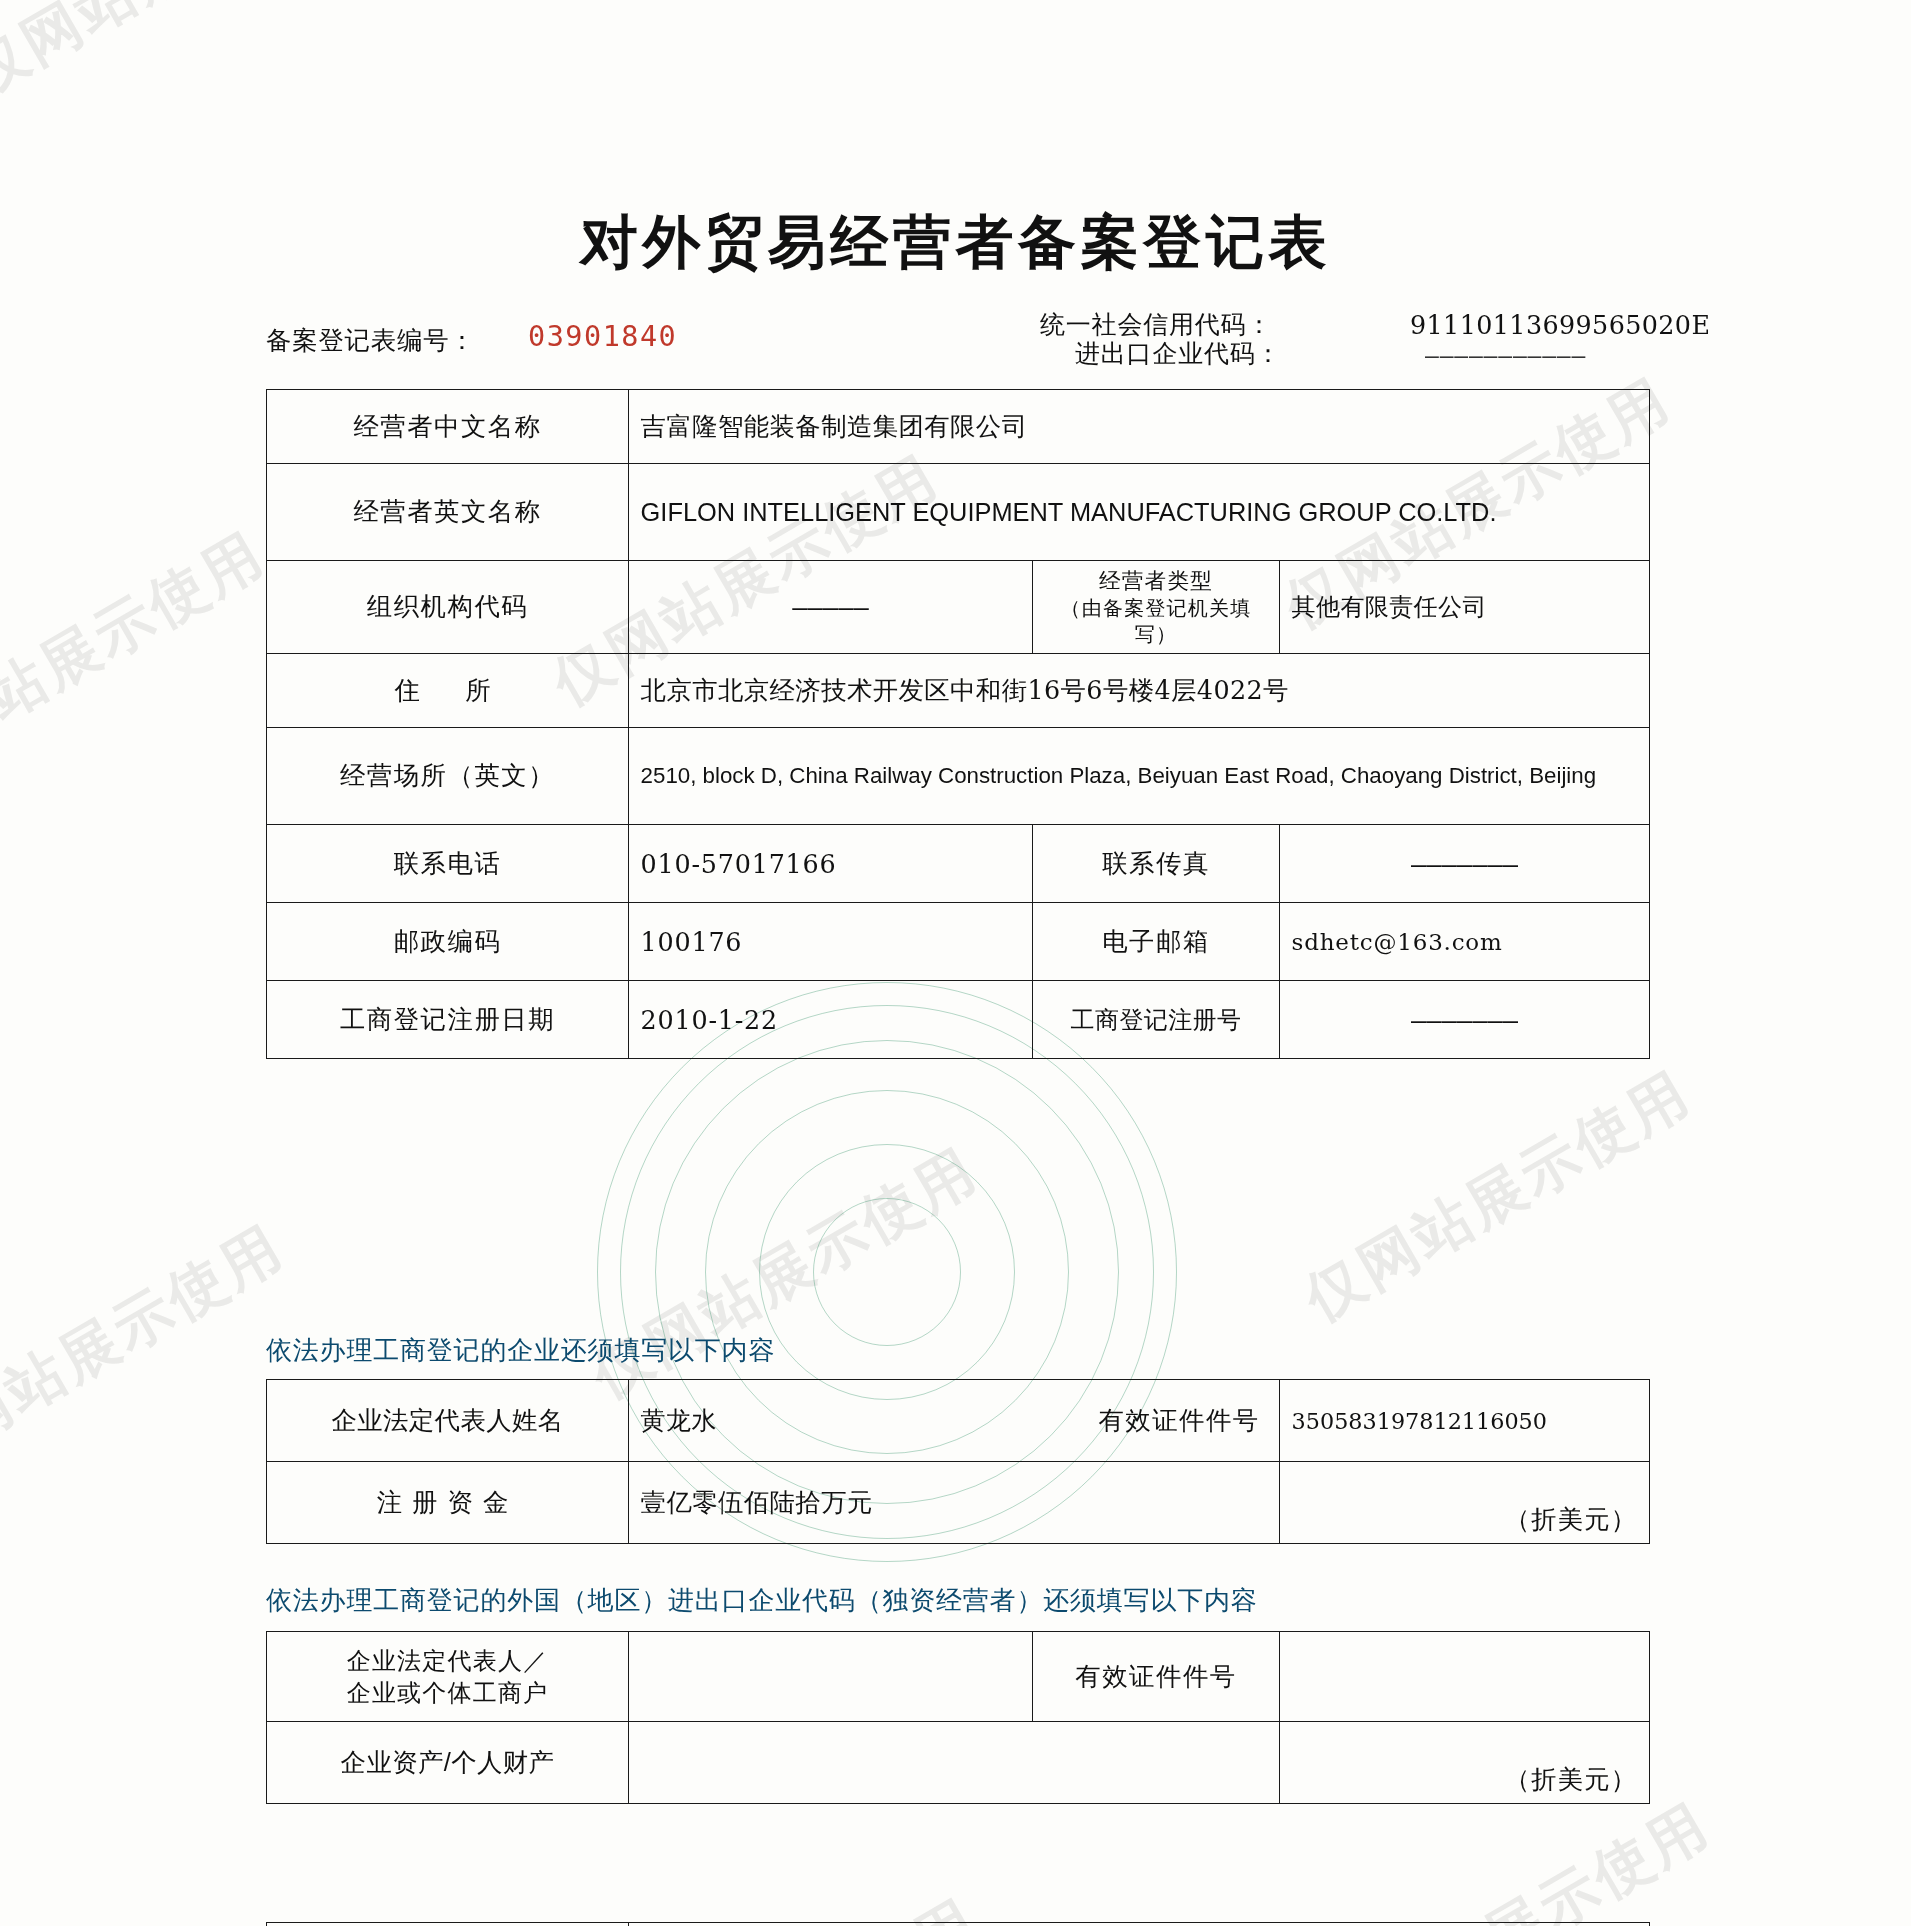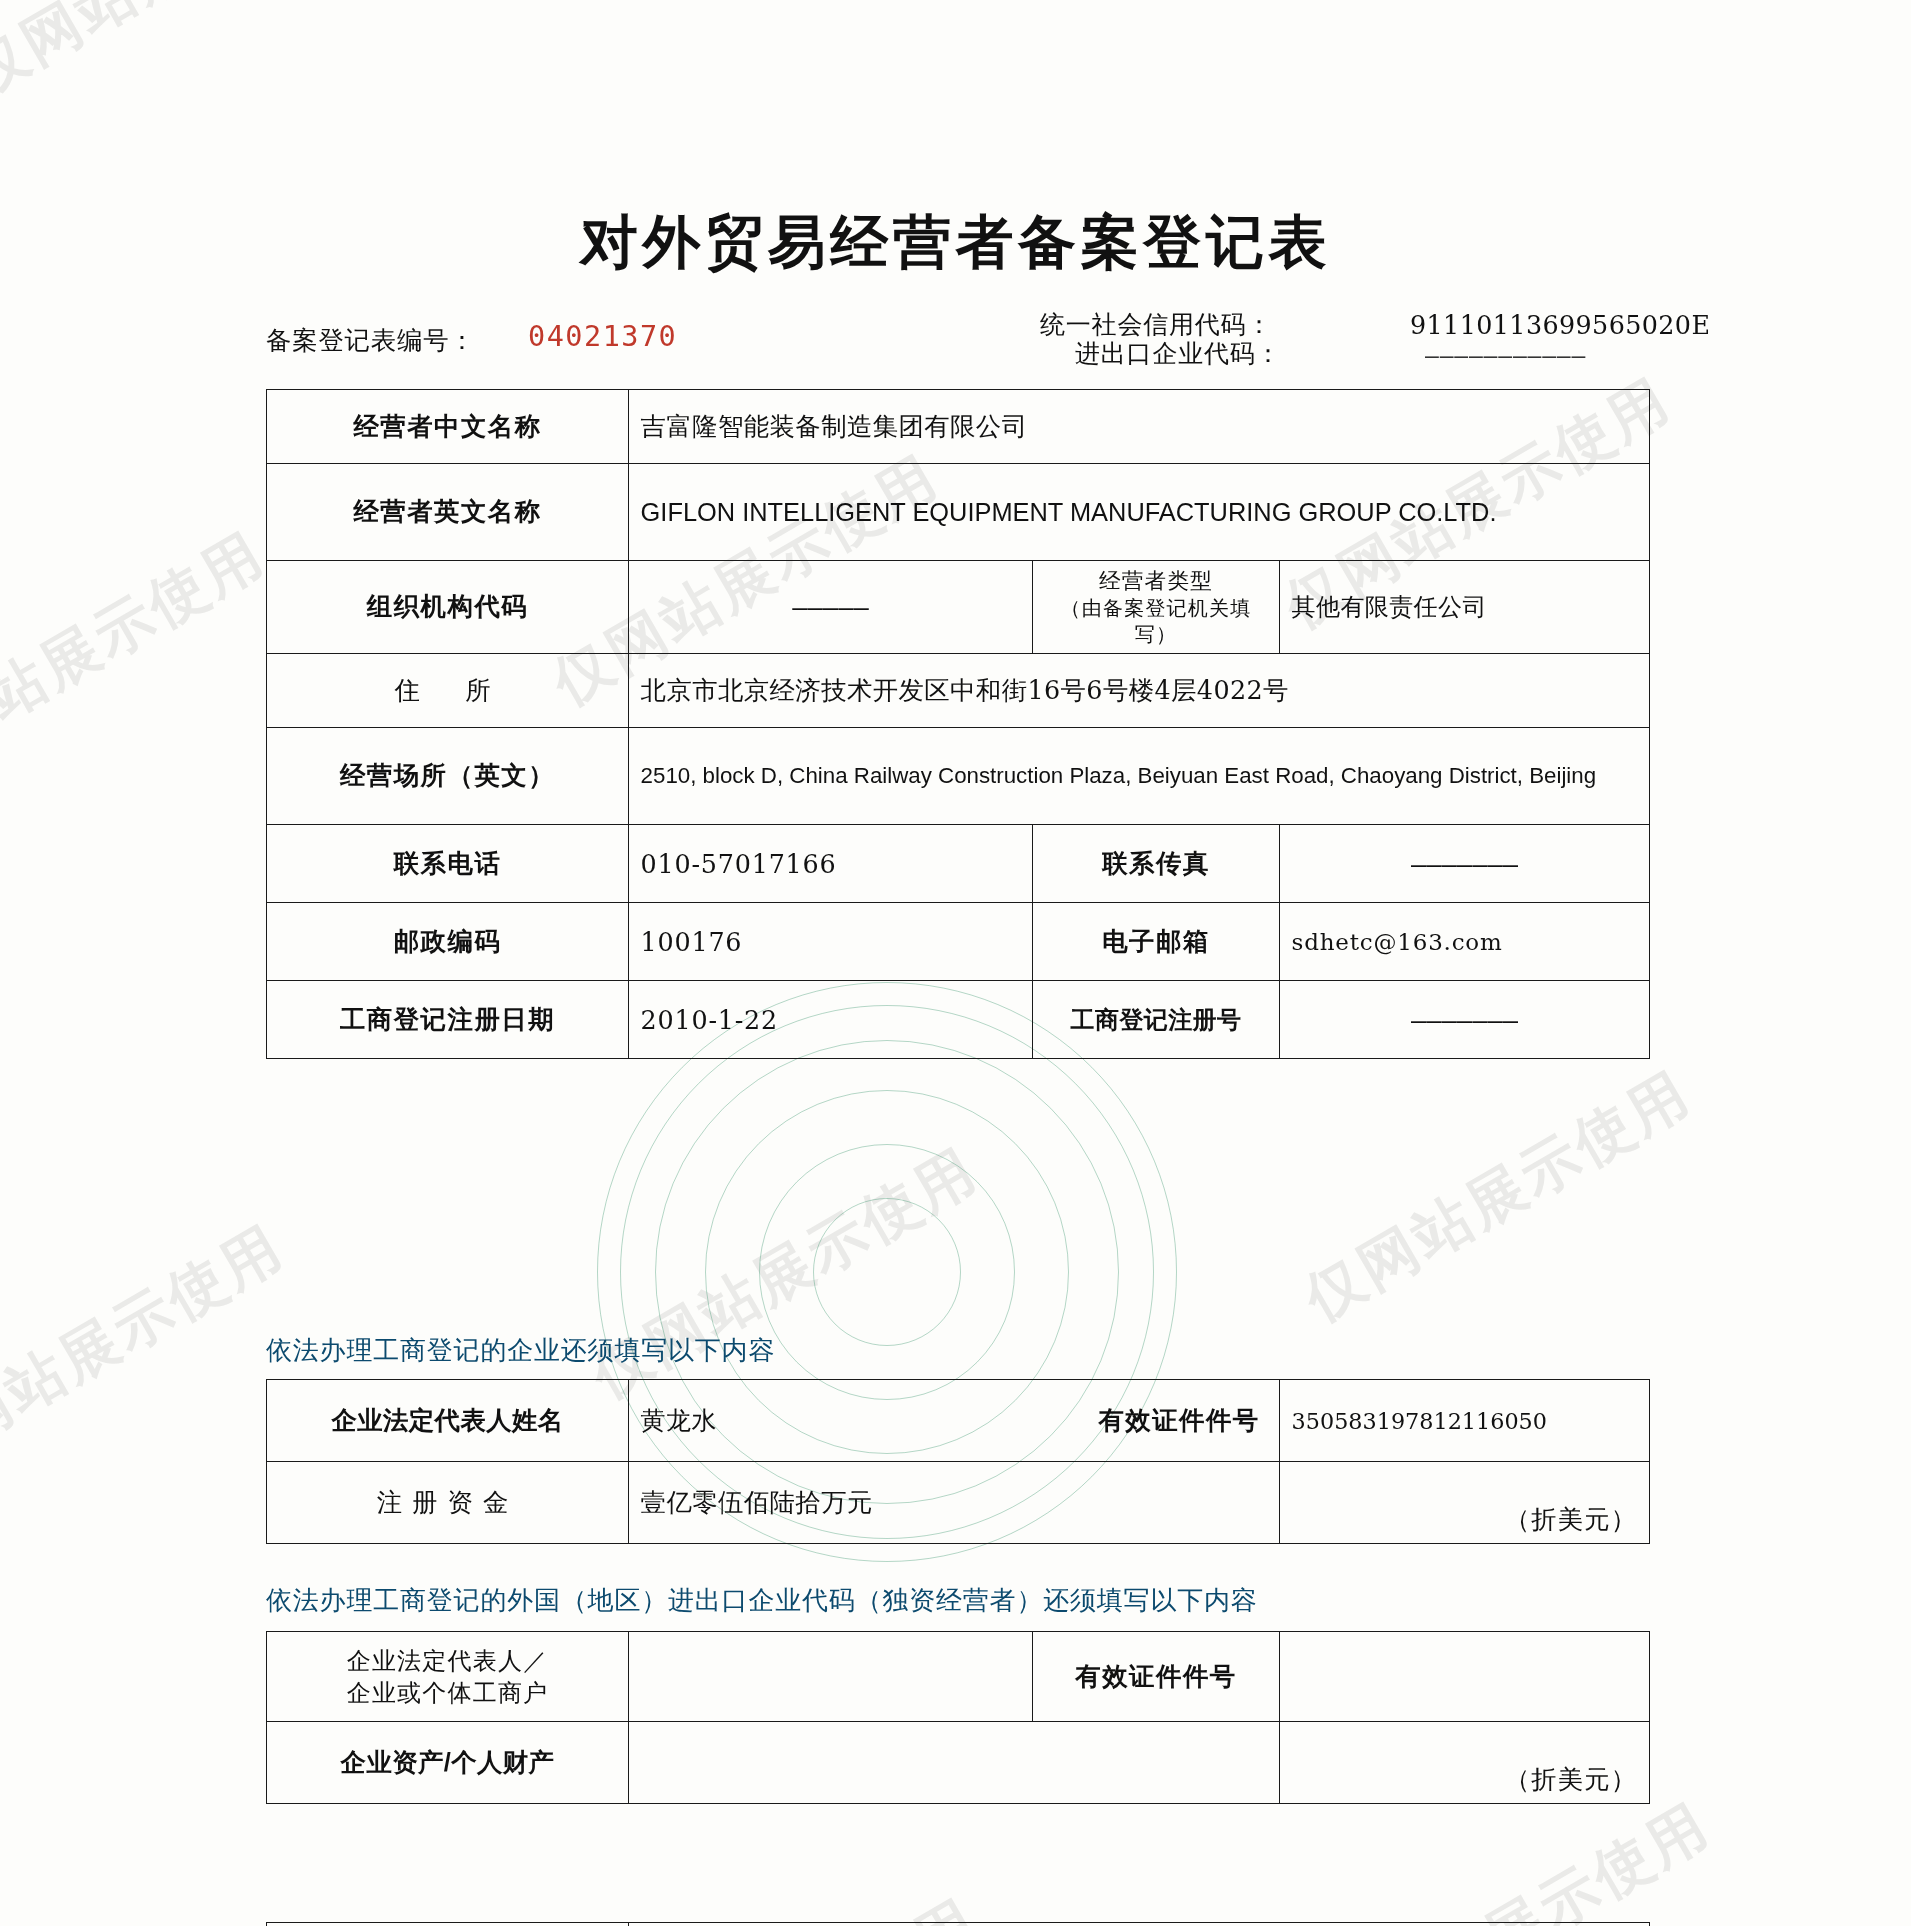--- a/index.html
+++ b/index.html
@@ -122,21 +122,20 @@
   .tbl td {
     border: 1.2px solid #1a1a1a;
     padding: 0 11.6px;
     font-size: 25.4px;
     color: #111;
     vertical-align: middle;
   }
   .lbl {
     text-align: center;
     letter-spacing: 1.5px;
-    font-weight: bold;
   }
   .lbl-sp {
     text-align: center;
     letter-spacing: 10px;
   }
   .val-cn {
     font-family: "DejaVu Serif", serif;
     font-size: 25px;
     letter-spacing: 0.4px;
   }
@@ -202,21 +201,21 @@
     <div class="seal-ring" style="left:108px;top:108px;width:362px;  height:362px;  border-width:0.8px;"></div>
     <div class="seal-ring" style="left:162px;top:162px;width:254px;  height:254px;  border-width:0.8px;"></div>
     <div class="seal-ring" style="left:216px;top:216px;width:146px;  height:146px;  border-width:0.8px;"></div>
   </div>
 
   <div class="sheet">
 
     <div class="title">对外贸易经营者备案登记表</div>
 
     <div class="reg-no-label">备案登记表编号：</div>
-    <div class="reg-no-value">04021370</div>
+    <div class="reg-no-value">03901840</div>
 
     <div class="credit-label">统一社会信用代码：</div>
     <div class="credit-value">91110113699565020E</div>
     <div class="ie-label">进出口企业代码：</div>
     <div class="ie-value">———————————</div>
 
     <table class="tbl" style="left:266px; top:389px; width:1383px;">
       <colgroup>
         <col style="width:362px;">
         <col style="width:404px;">

